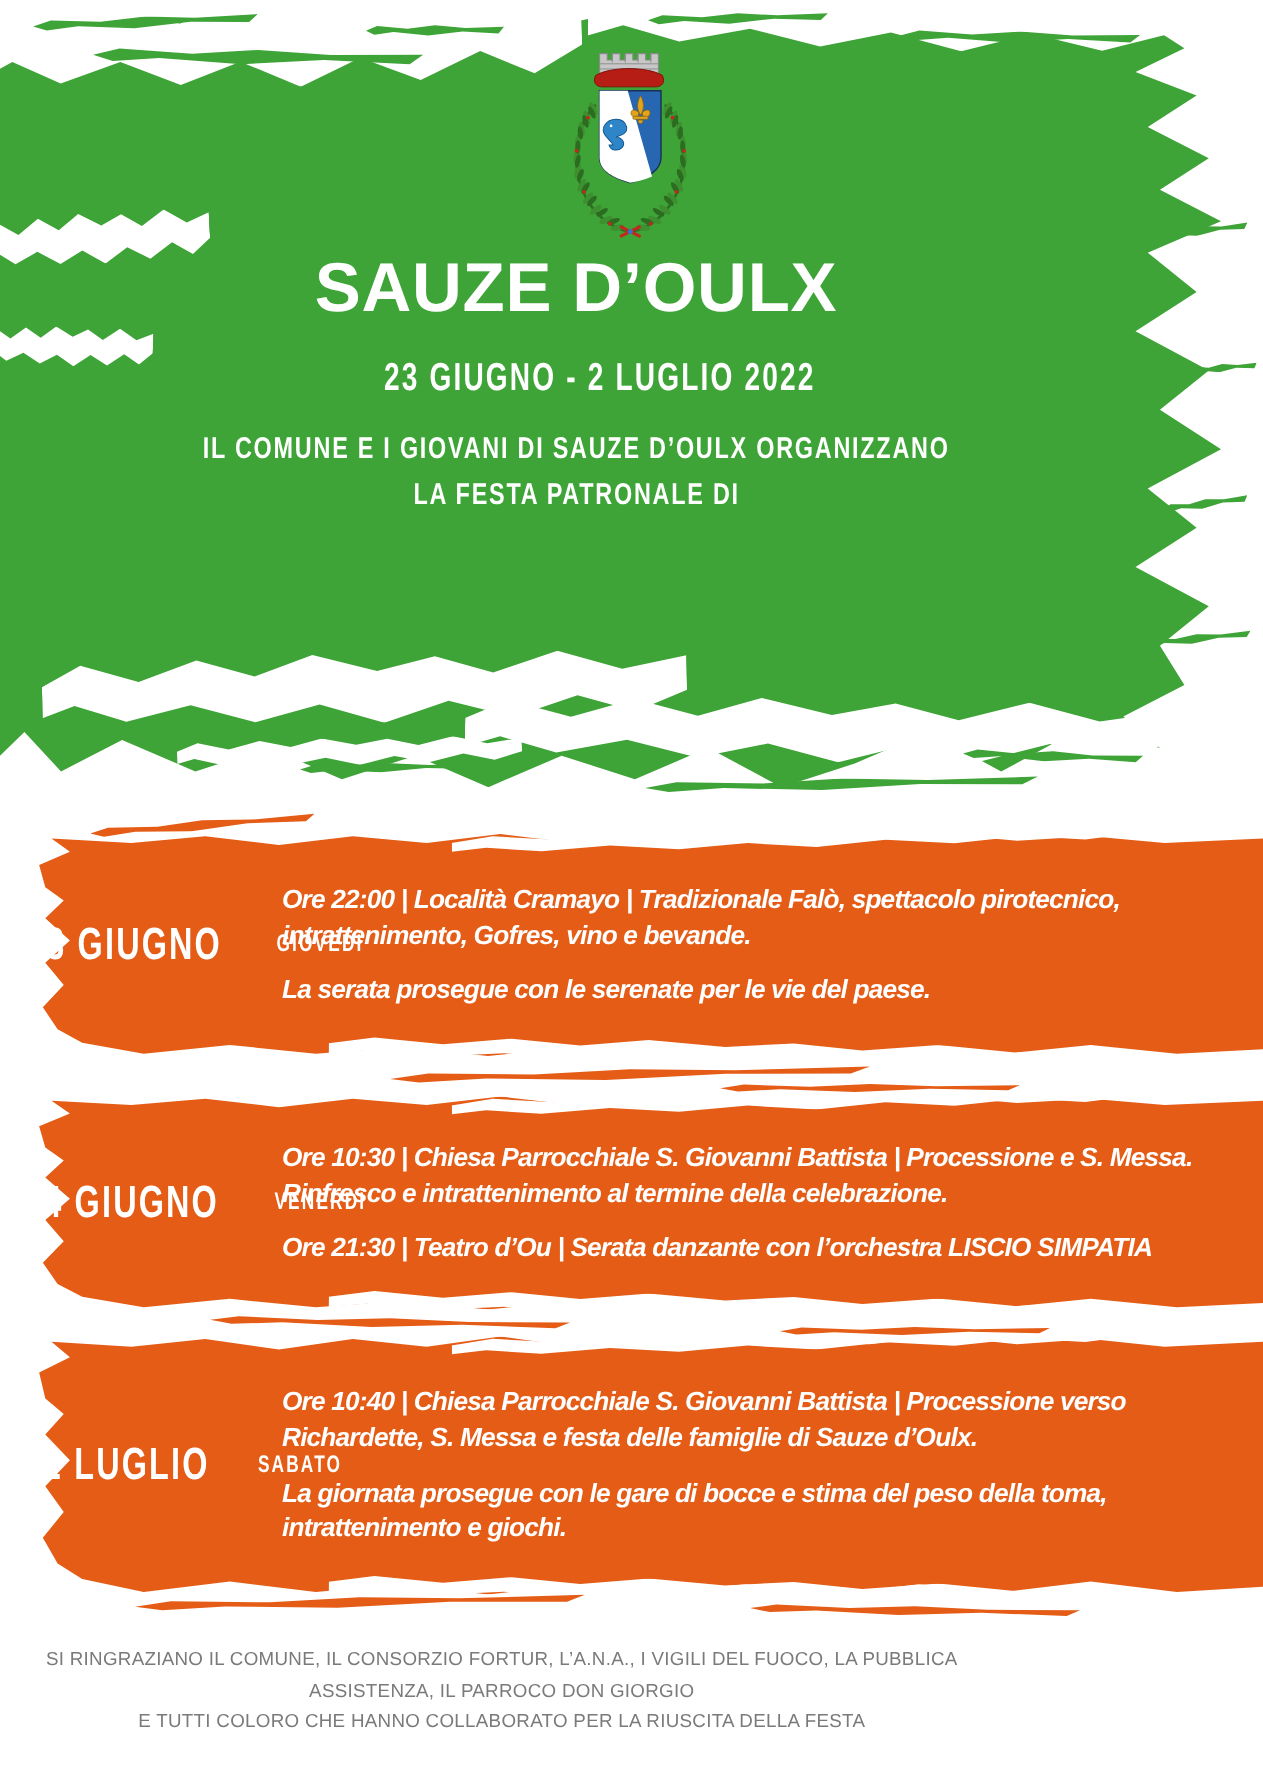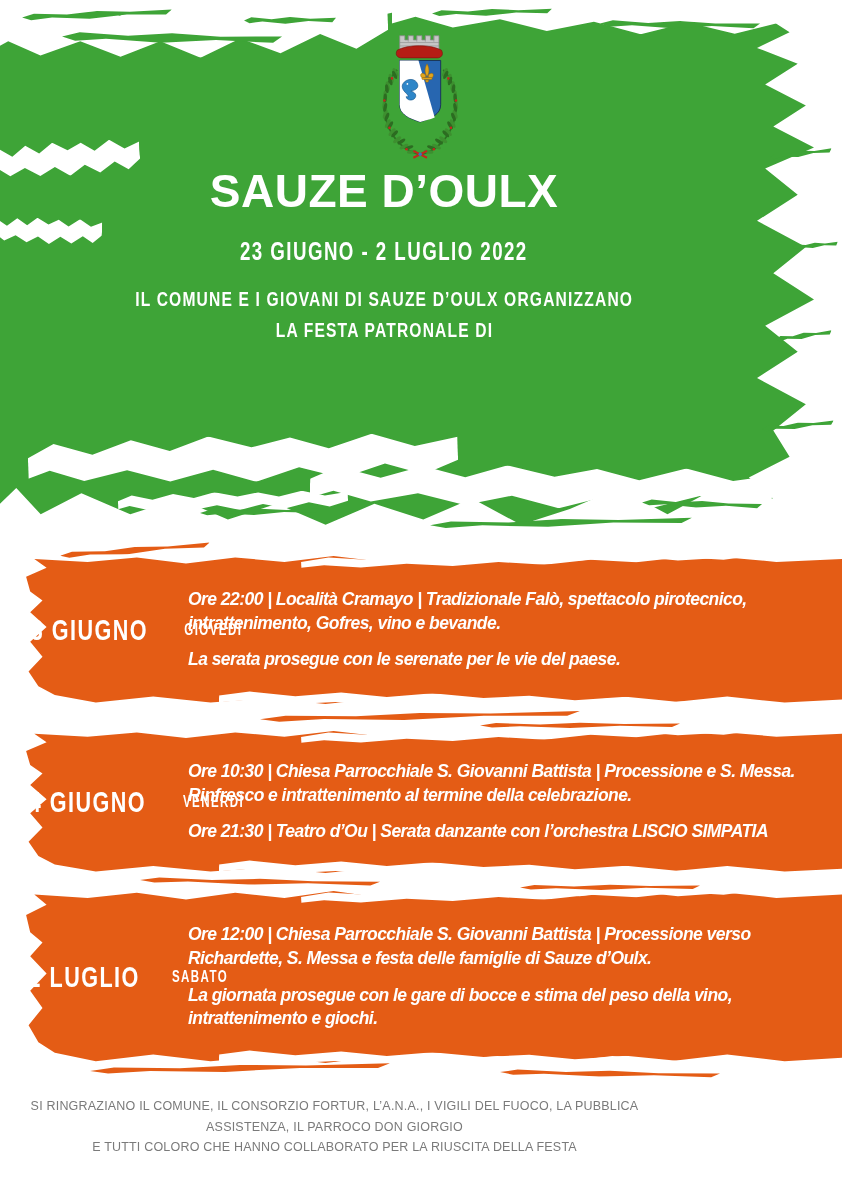--- a/index.html
+++ b/index.html
@@ -37,21 +37,21 @@
   .gd7{left:792px;top:242px;width:46px;height:7px;transform:rotate(-4deg);}
   .gd8{left:776px;top:332px;width:56px;height:8px;transform:rotate(-7deg);}
   .gd9{left:762px;top:422px;width:72px;height:8px;transform:rotate(-5deg);}
   .gd10{left:200px;top:508px;width:120px;height:8px;transform:rotate(-1deg);}
   .gd11{left:430px;top:518px;width:262px;height:10px;transform:rotate(-1deg);}
   .gd12{left:642px;top:500px;width:120px;height:9px;transform:rotate(2deg);}
 
   
   .gtext{position:absolute;left:0;width:768px;text-align:center;color:#fff;}
   .title{top:164px;font-weight:bold;font-size:46px;letter-spacing:.5px;}
-  .daterange{top:236px;font-weight:bold;font-size:26px;}
+  .daterange{top:236px;font-weight:bold;font-size:26px;padding-left:16px;}
   .orgline{font-weight:bold;font-size:20px;}
   .org1{top:288px;} .org2{top:319px;}
   .festival{top:372px;font-weight:bold;font-size:48px;}
   .cond{display:inline-block;transform:scaleX(.72);transform-origin:50% 50%;white-space:nowrap;letter-spacing:2px;}
   .cond2{display:inline-block;transform:scaleX(.78);transform-origin:50% 50%;white-space:nowrap;letter-spacing:1.5px;}
   .cond3{display:inline-block;transform:scaleX(.96);transform-origin:50% 50%;white-space:nowrap;}
   .crest{position:absolute;left:369px;top:34px;height:128px;}
 
   
   .bar{position:absolute;left:22px;width:820px;}
@@ -219,22 +219,22 @@
   <section class="bar bar3">
     <div class="bar-bg"></div>
     <div class="wspl wst"></div>
     <div class="wspl wsb"></div>
     <div class="datecol">
       <div class="edate"><span class="cond">2 LUGLIO</span></div>
       <div class="eline"></div>
       <div class="eday"><span class="cond">SABATO</span></div>
     </div>
     <div class="ebody">
-      <p>Ore 12:00 | Chiesa Parrocchiale S. Giovanni Battista | Processione verso Richardette, S. Messa e festa delle famiglie di Sauze d’Oulx.</p>
-      <p>La giornata prosegue con le gare di bocce e stima del peso della vino, intrattenimento e giochi.</p>
+      <p>Ore 10:40 | Chiesa Parrocchiale S. Giovanni Battista | Processione verso Richardette, S. Messa e festa delle famiglie di Sauze d’Oulx.</p>
+      <p>La giornata prosegue con le gare di bocce e stima del peso della toma, intrattenimento e giochi.</p>
     </div>
   </section>
 
   <div class="odash od0"></div>
   <div class="odash od1"></div>
   <div class="odash od2"></div>
   <div class="odash od3"></div>
   <div class="odash od4"></div>
   <div class="odash od5"></div>
   <div class="odash od6"></div>

